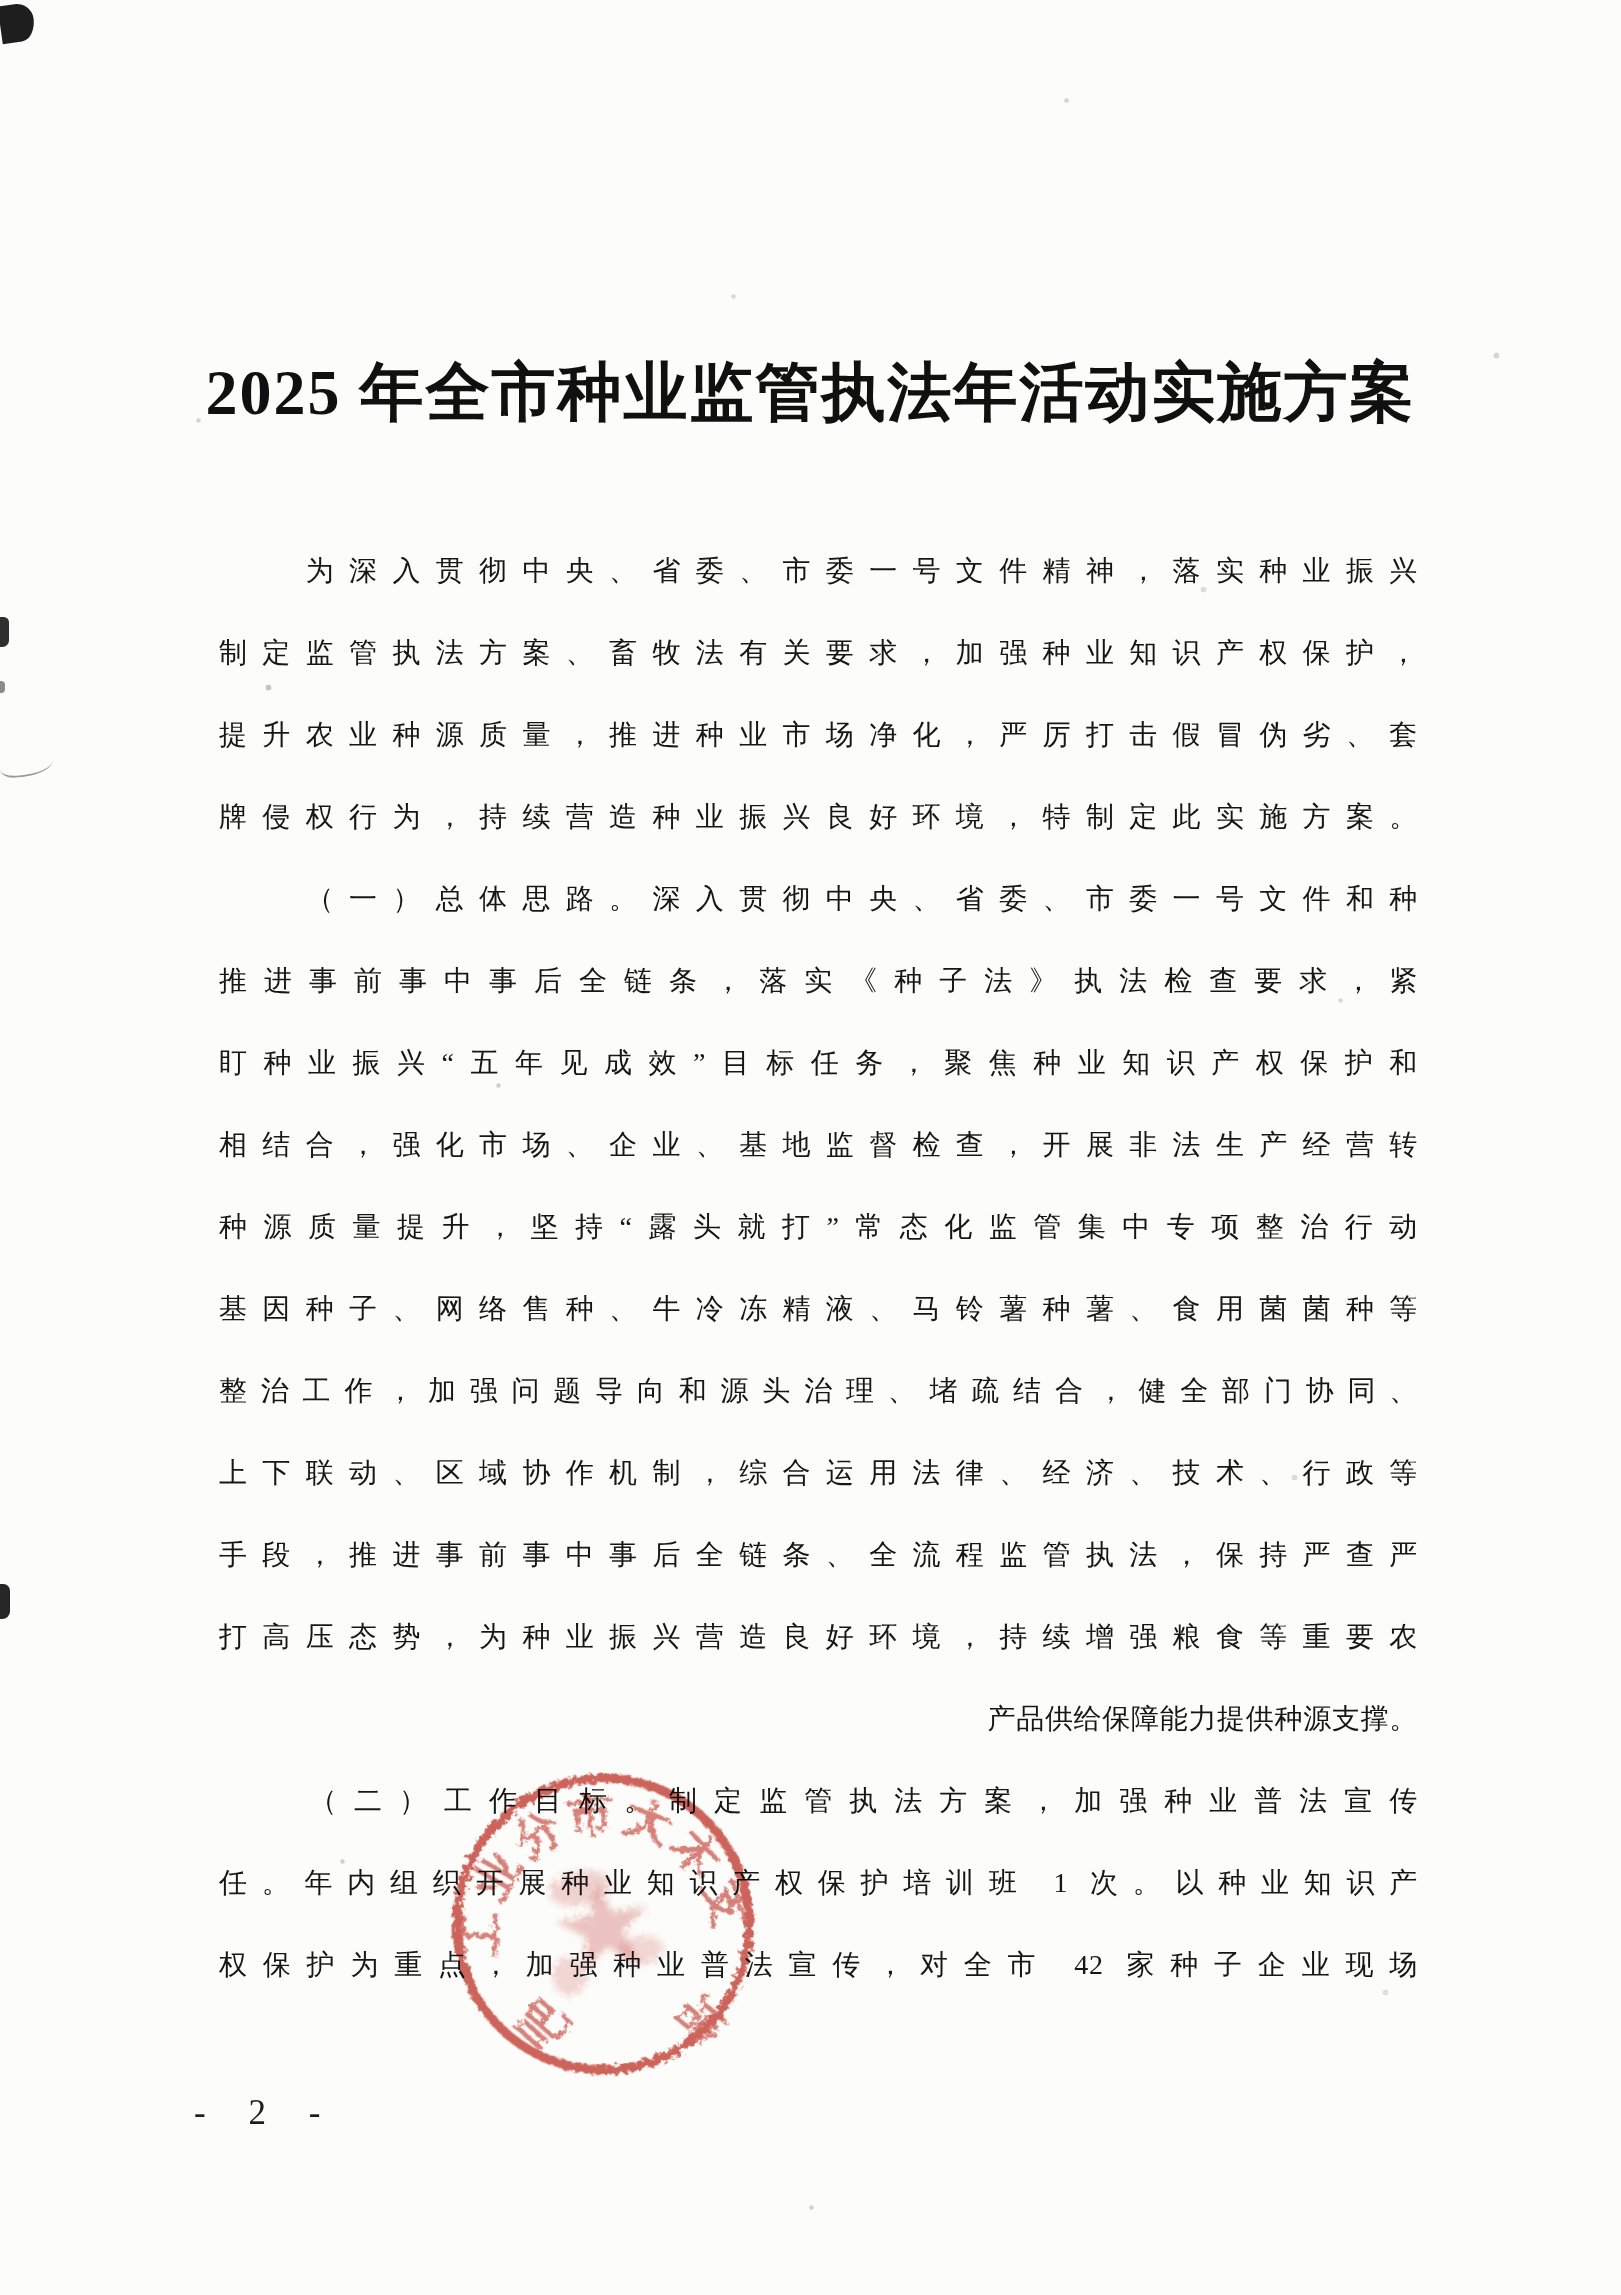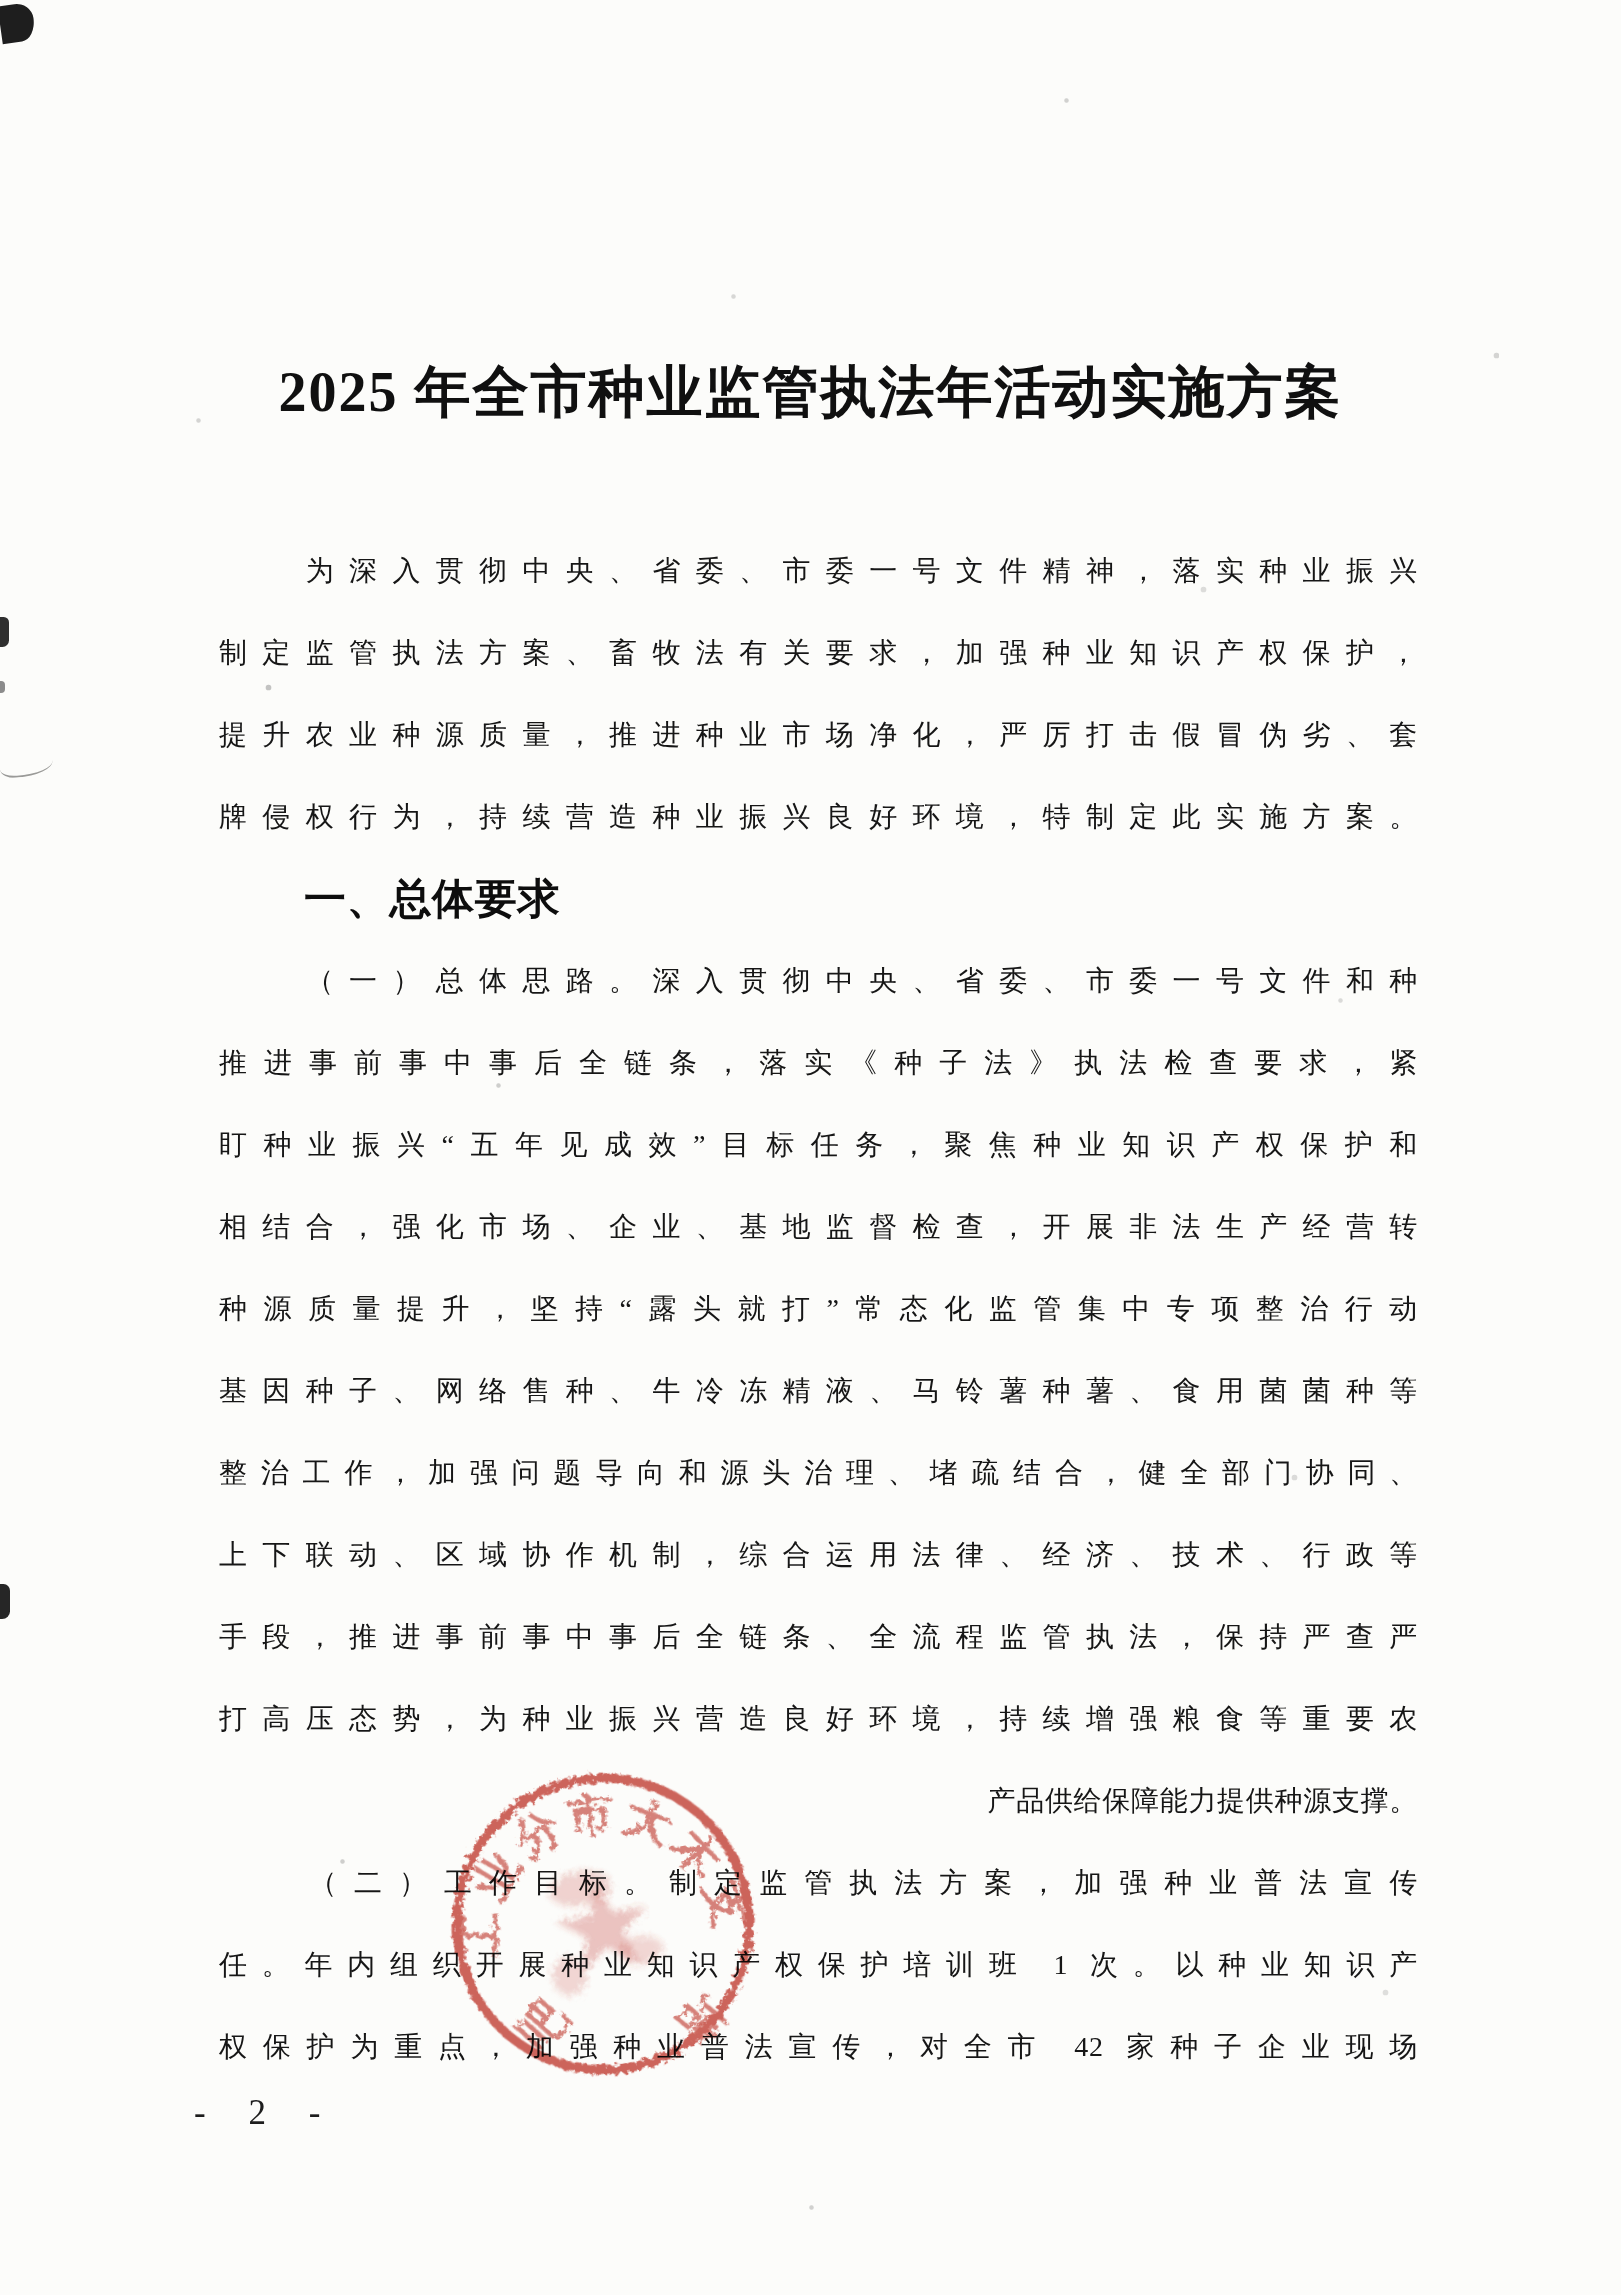--- a/index.html
+++ b/index.html
@@ -7,21 +7,21 @@
     position:relative;
     width:1621px;height:2295px;
     background:#fcfcfa;
     overflow:hidden;
     font-family:"Liberation Serif", serif;
   }
   
   .doc-title{
     position:absolute;left:0;top:354px;width:100%;
     text-align:center;
-    font-size:56px;line-height:77px;
+    font-size:64px;line-height:77px;
     font-weight:700;color:#101010;
     letter-spacing:2px;
     font-family:"Liberation Serif", serif;
   }
   
   .body-block{
     position:absolute;left:219px;top:530px;width:1199px;
     color:#161616;
   }
   .line{
@@ -94,21 +94,20 @@
 
 <div class="sheet">
 
   <div class="doc-title">2025 年全市种业监管执法年活动实施方案</div>
 
   <div class="body-block">
     <div class="line full">　　为深入贯彻中央、省委、市委一号文件精神，落实种业振兴</div>
     <div class="line full">制定监管执法方案、畜牧法有关要求，加强种业知识产权保护，</div>
     <div class="line full">提升农业种源质量，推进种业市场净化，严厉打击假冒伪劣、套</div>
     <div class="line full">牌侵权行为，持续营造种业振兴良好环境，特制定此实施方案。</div>
-    <div class="line heading">一、总体要求</div>
     <div class="line full">　　（一）总体思路。深入贯彻中央、省委、市委一号文件和种</div>
     <div class="line full">推进事前事中事后全链条，落实《种子法》执法检查要求，紧</div>
     <div class="line full">盯种业振兴“五年见成效”目标任务，聚焦种业知识产权保护和</div>
     <div class="line full">相结合，强化市场、企业、基地监督检查，开展非法生产经营转</div>
     <div class="line full">种源质量提升，坚持“露头就打”常态化监管集中专项整治行动</div>
     <div class="line full">基因种子、网络售种、牛冷冻精液、马铃薯种薯、食用菌菌种等</div>
     <div class="line full">整治工作，加强问题导向和源头治理、堵疏结合，健全部门协同、</div>
     <div class="line full">上下联动、区域协作机制，综合运用法律、经济、技术、行政等</div>
     <div class="line full">手段，推进事前事中事后全链条、全流程监管执法，保持严查严</div>
     <div class="line full">打高压态势，为种业振兴营造良好环境，持续增强粮食等重要农</div>

